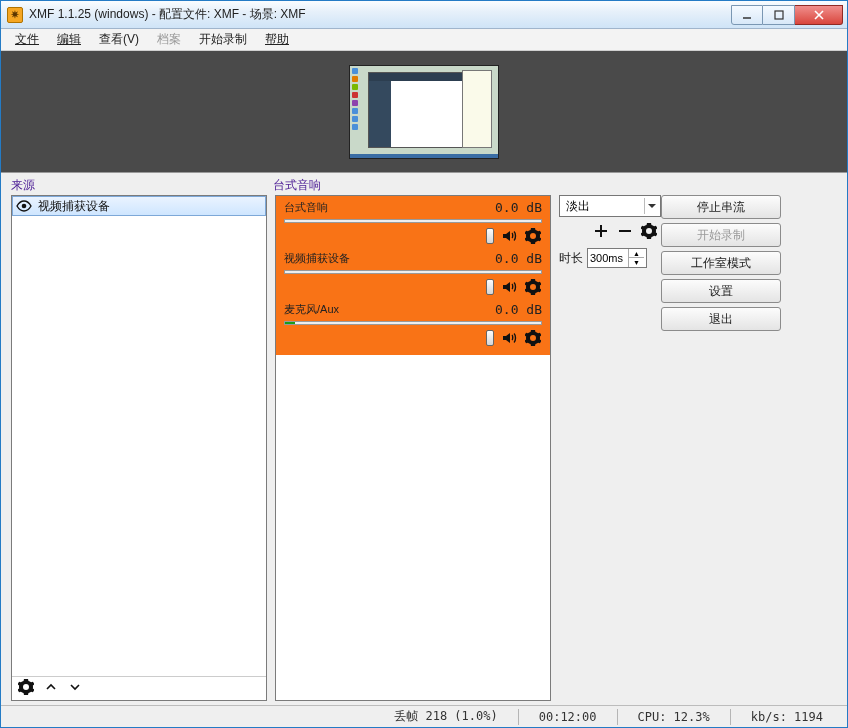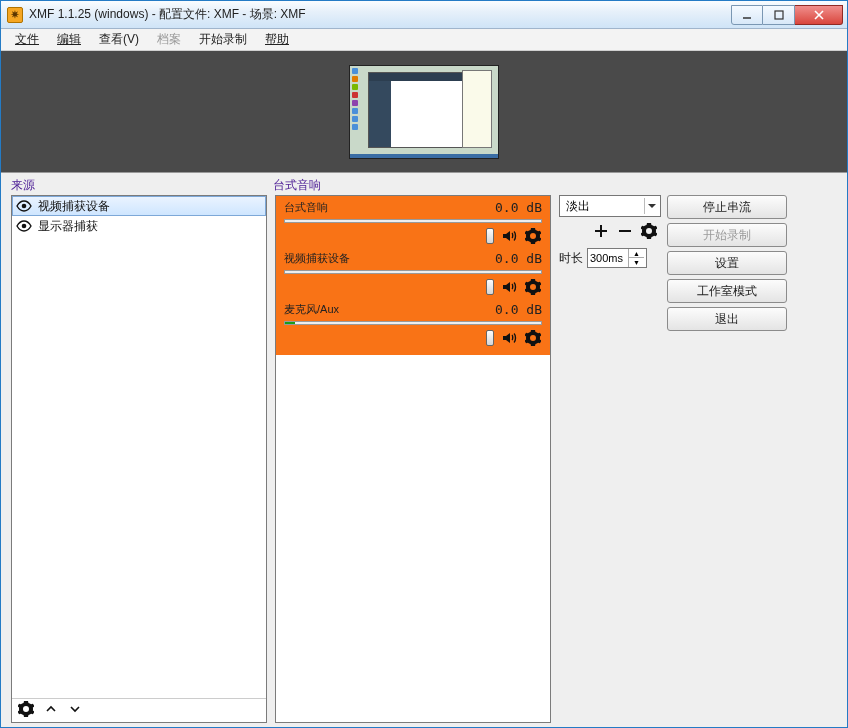--- a/index.html
+++ b/index.html
@@ -72,21 +72,21 @@
 .mixer-line1 { display:flex; justify-content:space-between; font-size:11px; color:#222;}
 .mixer-db { font-family: monospace; font-size:13px;}
 .mixer-track { height:4px; border:1px solid #999; background:#eee; position:relative; margin:2px 0 2px 0;}
 .mixer-track.withgreen::before{content:'';position:absolute;left:0;top:0;bottom:0;width:10px;background:#1a9e1a;}
 .mixer-controls { display:flex; justify-content:flex-end; align-items:center; gap:6px;}
 .slider-thumb { width:8px; height:16px; background:linear-gradient(to bottom,#fdfdfd,#d6d6d6); border:1px solid #666; border-radius:2px;}
 .icon-btn { width:18px; height:18px; display:flex; align-items:center; justify-content:center; cursor:pointer;}
 .icon-btn svg{width:16px;height:16px;}
 
 
-.scene-top-row { display:flex; gap:6px; margin-bottom:4px;}
+.scene-top-row { display:flex; margin-bottom:4px;}
 .scene-left { display:flex; flex-direction:column; gap:4px; }
 .scene-buttons { display:flex; flex-direction:column; gap:4px; flex:1;}
 
 .combo { height:22px; width:102px; background:#fff; border:1px solid #767676; display:flex; align-items:center; justify-content:space-between; padding:0 2px 0 6px; cursor:pointer; font-size:12px;}
 .combo-arrow { width:14px; height:16px; display:flex; align-items:center; justify-content:center; border-left:1px solid #bbb;}
 
 .big-btn { height:24px; width:120px; background:linear-gradient(to bottom,#fcfcfc,#e4e4e4); border:1px solid #8b8b8b; border-radius:3px; display:flex; align-items:center; justify-content:center; cursor:pointer; font-size:12px; color:#222;}
 .big-btn.disabled { color:#9a9a9a; cursor:default;}
 
 .scene-icons-row { display:flex; align-items:center; justify-content:flex-end; gap:8px; height:22px; padding-right:4px; width:102px;}
@@ -178,29 +178,20 @@
       <div class="panel-box">
         <div class="sources-list">
           <div class="source-row selected">
             <span class="eye-icon">
               <svg viewBox="0 0 16 12">
                   <path fill="none" stroke="#111" stroke-width="1.4" d="M1 6c2-3.5 5-5 7-5s5 1.5 7 5c-2 3.5-5 5-7 5S3 9.5 1 6z"></path>
                   <circle cx="8" cy="6" r="2.3" fill="#111"></circle>
                 </svg>
             </span>
             <span>视频捕获设备</span>
-          </div>
-          <div class="source-row">
-            <span class="eye-icon">
-              <svg viewBox="0 0 16 12">
-                  <path fill="none" stroke="#111" stroke-width="1.4" d="M1 6c2-3.5 5-5 7-5s5 1.5 7 5c-2 3.5-5 5-7 5S3 9.5 1 6z"></path>
-                  <circle cx="8" cy="6" r="2.3" fill="#111"></circle>
-                </svg>
-            </span>
-            <span>显示器捕获</span>
           </div>
         </div>
         <div class="sources-toolbar">
           <span class="st-btn gear">
             <svg viewBox="0 0 16 16" width="16" height="16">
                 <path fill="#111" d="M8 5a3 3 0 100 6 3 3 0 000-6zm7 3c0 .5-.05 1-.14 1.47l1.57 1.23-1.5 2.6-1.85-.63c-.76.62-1.65 1.08-2.62 1.33L10 16H6l-.46-1.99c-.97-.25-1.86-.71-2.62-1.33l-1.85.63-1.5-2.6 1.57-1.23C1.05 9 1 8.5 1 8s.05-1 .14-1.47L-.43 5.3l1.5-2.6 1.85.63C3.68 2.71 4.57 2.25 5.54 2L6 0h4l.46 2c.97.25 1.86.71 2.62 1.33l1.85-.63 1.5 2.6-1.57 1.23c.09.47.14.97.14 1.47z"></path>
               </svg>
           </span>
           <span class="st-btn">
             <svg width="14" height="14" viewBox="0 0 14 14">
@@ -325,23 +316,33 @@
               <div class="spin-btns">
                 <span>▲</span>
                 <span>▼</span>
               </div>
             </div>
           </div>
         </div>
         <div class="scene-buttons">
           <div class="big-btn">停止串流</div>
           <div class="big-btn disabled">开始录制</div>
+          <div class="big-btn">工作室模式</div>
           <div class="big-btn">设置</div>
-          <div class="big-btn">工作室模式</div>
           <div class="big-btn">退出</div>
         </div>
       </div>
     </div>
 
   </div>
 
+  <div class="statusbar">
+    <div class="status-spacer"></div>
+    <span class="status-seg">丢帧 218 (1.0%)</span>
+    <span class="status-sep"></span>
+    <span class="status-seg">00:12:00</span>
+    <span class="status-sep"></span>
+    <span class="status-seg">CPU: 12.3%</span>
+    <span class="status-sep"></span>
+    <span class="status-seg">kb/s: 1194</span>
+  </div>
 
 </div>
 
 </body></html>

